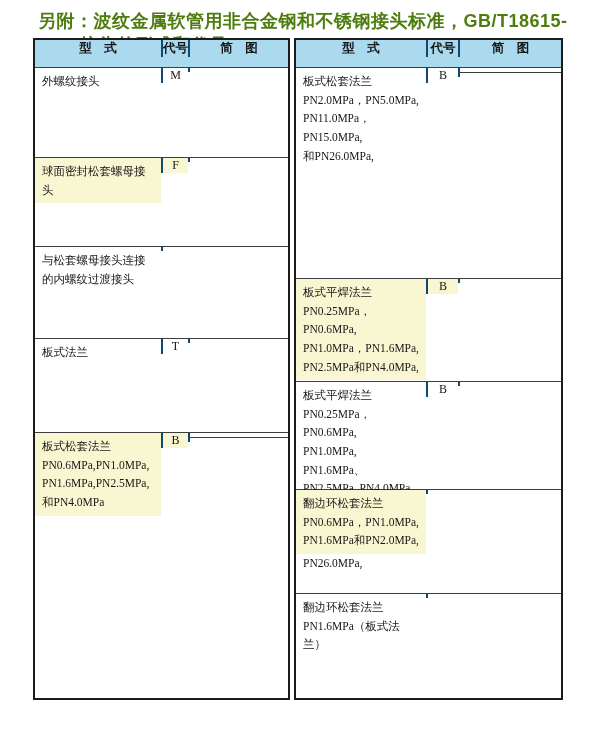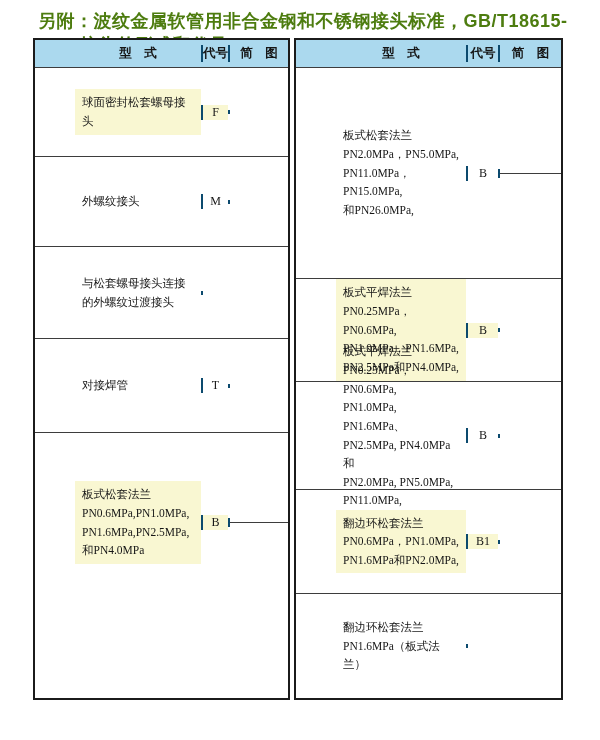--- a/index.html
+++ b/index.html
@@ -18,21 +18,21 @@
     font-weight: bold; font-size: 18px; letter-spacing: 0.5px;
     color: #4d7c0f;
   }
   .tables {
     position: absolute; left: 33px; top: 38px;
     display: flex; gap: 4px;
   }
   .tbl { border: 2px solid #1b1b1b; background: #fff; }
   .tbl-left  { width: 257px; }
   .tbl-right { width: 269px; }
-  .hrow, .row { display: flex; align-items: center; padding-left: 40px; }
+  .hrow, .row { display: flex; align-items: flex-start; }
   .row { border-top: 1px solid #3d3d3d; }
   .hrow {
     height: 27px; background: #abd9ee;
     font-weight: bold; font-size: 12.5px;
   }
   .hcell, .cell { border-left: 2px solid #0c4a6e; }
   .hcell:first-child, .cell:first-child { border-left: none; }
   .hcell { display:flex; align-items:center; justify-content:center; }
   .tbl-left  .c-type { flex: 0 0 126px; width:126px; }
   .tbl-left  .c-code { flex: 0 0 27px;  width:27px; }
@@ -75,80 +75,80 @@
 
   <div class="tables">
 
     <div class="tbl tbl-left">
       <div class="hrow">
         <div class="hcell c-type">型　式</div>
         <div class="hcell c-code">代号</div>
         <div class="hcell c-diag">简　图</div>
       </div>
 
+      <div class="row" style="height:90px">
+        <div class="cell c-type">外螺纹接头</div>
+        <div class="cell c-code">M</div>
+        <div class="cell c-diag">
+          <div class="fig">
+              <svg viewBox="0 0 104 90" preserveAspectRatio="xMidYMid meet">
+                <line class="cl" x1="3" y1="45" x2="101" y2="45"></line>
+                <path class="ln" d="M7 29h12M7 61h12M9.5 29q-3 6 0 11t0 11t0 10M14.5 29q-3 6 0 11t0 11t0 10"></path>
+                <rect class="ln" x="19" y="25" width="30" height="40"></rect>
+                <rect class="ln" x="49" y="21" width="15" height="31"></rect>
+                <line class="ln" x1="53.5" y1="21" x2="53.5" y2="52"></line>
+                <line class="ln" x1="59.5" y1="21" x2="59.5" y2="52"></line>
+                <rect class="ln" x="64" y="29" width="28" height="16"></rect>
+                <rect class="ln" x="58" y="45" width="34" height="13" fill="url(#h)"></rect>
+              </svg>
+            </div>
+        </div>
+      </div>
+
       <div class="row" style="height:89px">
         <div class="cell c-type hl">球面密封松套螺母接头</div>
         <div class="cell c-code hl">F</div>
         <div class="cell c-diag">
           <div class="fig">
               <svg viewBox="0 0 104 90" preserveAspectRatio="xMidYMid meet">
                 <line class="cl" x1="3" y1="45" x2="101" y2="45"></line>
                 <path class="ln" d="M7 29h12M7 61h12M9.5 29q-3 6 0 11t0 11t0 10M14.5 29q-3 6 0 11t0 11t0 10"></path>
                 <rect class="ln" x="19" y="27" width="30" height="36"></rect>
                 <rect class="ln" x="49" y="13" width="38" height="44"></rect>
                 <line class="ln" x1="57" y1="13" x2="57" y2="57"></line>
                 <line class="ln" x1="77" y1="13" x2="77" y2="57"></line>
                 <path class="ln" d="M49 45h18l9 9h11"></path>
                 <rect class="ln" x="53" y="57" width="30" height="14" fill="url(#h)"></rect>
               </svg>
             </div>
         </div>
       </div>
 
-      <div class="row" style="height:90px">
-        <div class="cell c-type">外螺纹接头</div>
-        <div class="cell c-code">M</div>
-        <div class="cell c-diag">
-          <div class="fig">
-              <svg viewBox="0 0 104 90" preserveAspectRatio="xMidYMid meet">
-                <line class="cl" x1="3" y1="45" x2="101" y2="45"></line>
-                <path class="ln" d="M7 29h12M7 61h12M9.5 29q-3 6 0 11t0 11t0 10M14.5 29q-3 6 0 11t0 11t0 10"></path>
-                <rect class="ln" x="19" y="25" width="30" height="40"></rect>
-                <rect class="ln" x="49" y="21" width="15" height="31"></rect>
-                <line class="ln" x1="53.5" y1="21" x2="53.5" y2="52"></line>
-                <line class="ln" x1="59.5" y1="21" x2="59.5" y2="52"></line>
-                <rect class="ln" x="64" y="29" width="28" height="16"></rect>
-                <rect class="ln" x="58" y="45" width="34" height="13" fill="url(#h)"></rect>
-              </svg>
-            </div>
-        </div>
-      </div>
-
       <div class="row" style="height:92px">
-        <div class="cell c-type">与松套螺母接头连接的外螺纹过渡接头</div>
+        <div class="cell c-type">与松套螺母接头连接的内螺纹过渡接头</div>
         <div class="cell c-diag">
           <div class="fig">
               <svg viewBox="0 0 104 90" preserveAspectRatio="xMidYMid meet">
                 <line class="cl" x1="3" y1="42" x2="101" y2="42"></line>
                 <rect class="ln" x="14" y="18" width="28" height="28"></rect>
                 <line class="ln" x1="18" y1="18" x2="18" y2="46"></line>
                 <rect class="ln" x="62" y="18" width="28" height="28"></rect>
                 <line class="ln" x1="86" y1="18" x2="86" y2="46"></line>
                 <rect class="ln" x="42" y="10" width="20" height="36"></rect>
                 <path class="ln" d="M42 18q10 -9 20 0"></path>
                 <rect class="ln" x="14" y="46" width="76" height="16" fill="url(#h)"></rect>
                 <rect class="ln" x="44" y="62" width="16" height="9" fill="url(#h)"></rect>
               </svg>
             </div>
         </div>
       </div>
 
 
       <div class="row" style="height:94px">
-        <div class="cell c-type">对接焊管</div>
+        <div class="cell c-type">板式法兰</div>
         <div class="cell c-code">T</div>
         <div class="cell c-diag">
           <div class="fig">
               <svg viewBox="0 0 104 90" preserveAspectRatio="xMidYMid meet">
                 <line class="cl" x1="3" y1="45" x2="101" y2="45"></line>
                 <path class="ln" d="M7 29h12M7 61h12M9.5 29q-3 6 0 11t0 11t0 10M14.5 29q-3 6 0 11t0 11t0 10"></path>
                 <rect class="ln" x="19" y="28" width="42" height="34"></rect>
                 <line class="ln" x1="55" y1="28" x2="55" y2="62"></line>
                 <rect class="ln" x="61" y="24" width="24" height="42"></rect>
               </svg>
@@ -288,21 +288,20 @@
                 <rect class="ln" x="65" y="75" width="6" height="10"></rect>
               </svg>
             </div>
         </div>
       </div>
 
       <div class="row" style="height:104px">
         <div class="cell c-type hl">翻边环松套法兰
 PN0.6MPa，PN1.0MPa,
 PN1.6MPa和PN2.0MPa,</div>
-        <div class="cell c-code hl">B1</div>
         <div class="cell c-diag">
           <div class="fig">
               <svg viewBox="0 0 104 90" preserveAspectRatio="xMidYMid meet">
                 <line class="cl" x1="3" y1="45" x2="101" y2="45"></line>
                 <path class="ln" d="M7 29h12M7 61h12M9.5 29q-3 6 0 11t0 11t0 10M14.5 29q-3 6 0 11t0 11t0 10"></path>
                 <rect class="ln" x="17" y="25" width="30" height="40"></rect>
                 <rect class="ln" x="47" y="30" width="14" height="30"></rect>
                 <path class="ln" d="M50 30v30M53.5 30v30M57 30v30"></path>
                 <rect class="ln" x="63" y="7" width="8" height="49"></rect>
                 <path class="ln" d="M71 12h4v30"></path>

